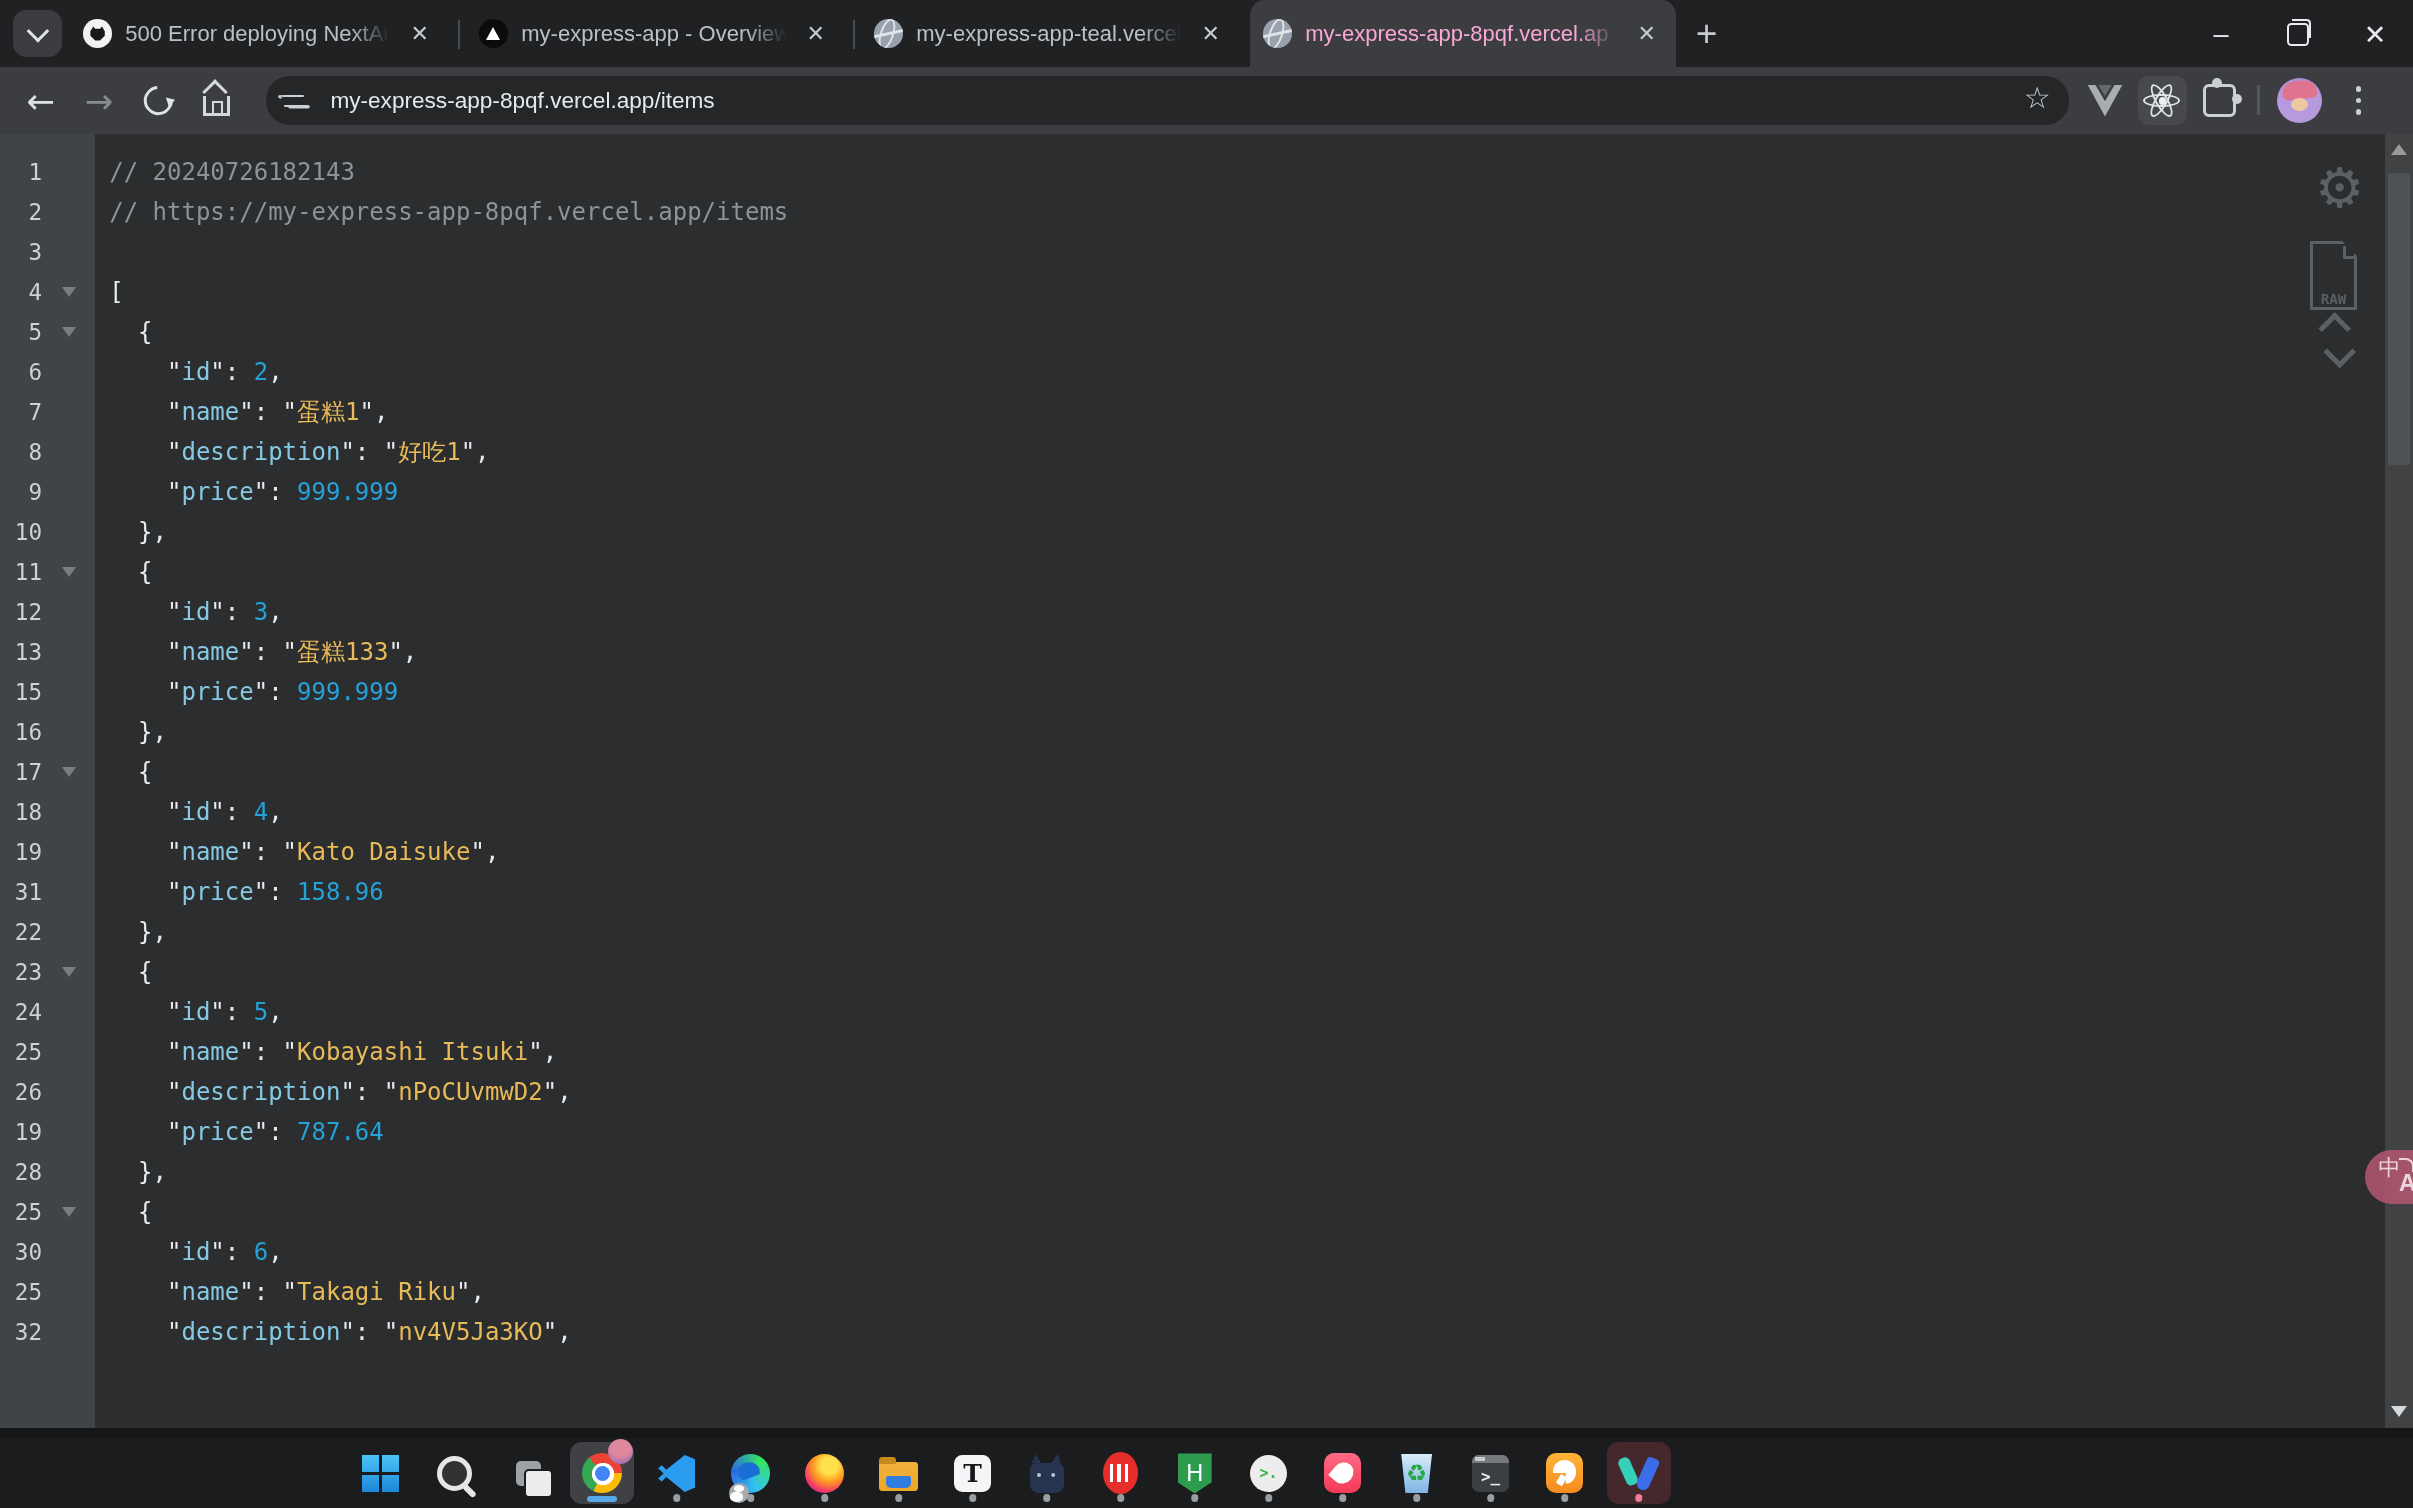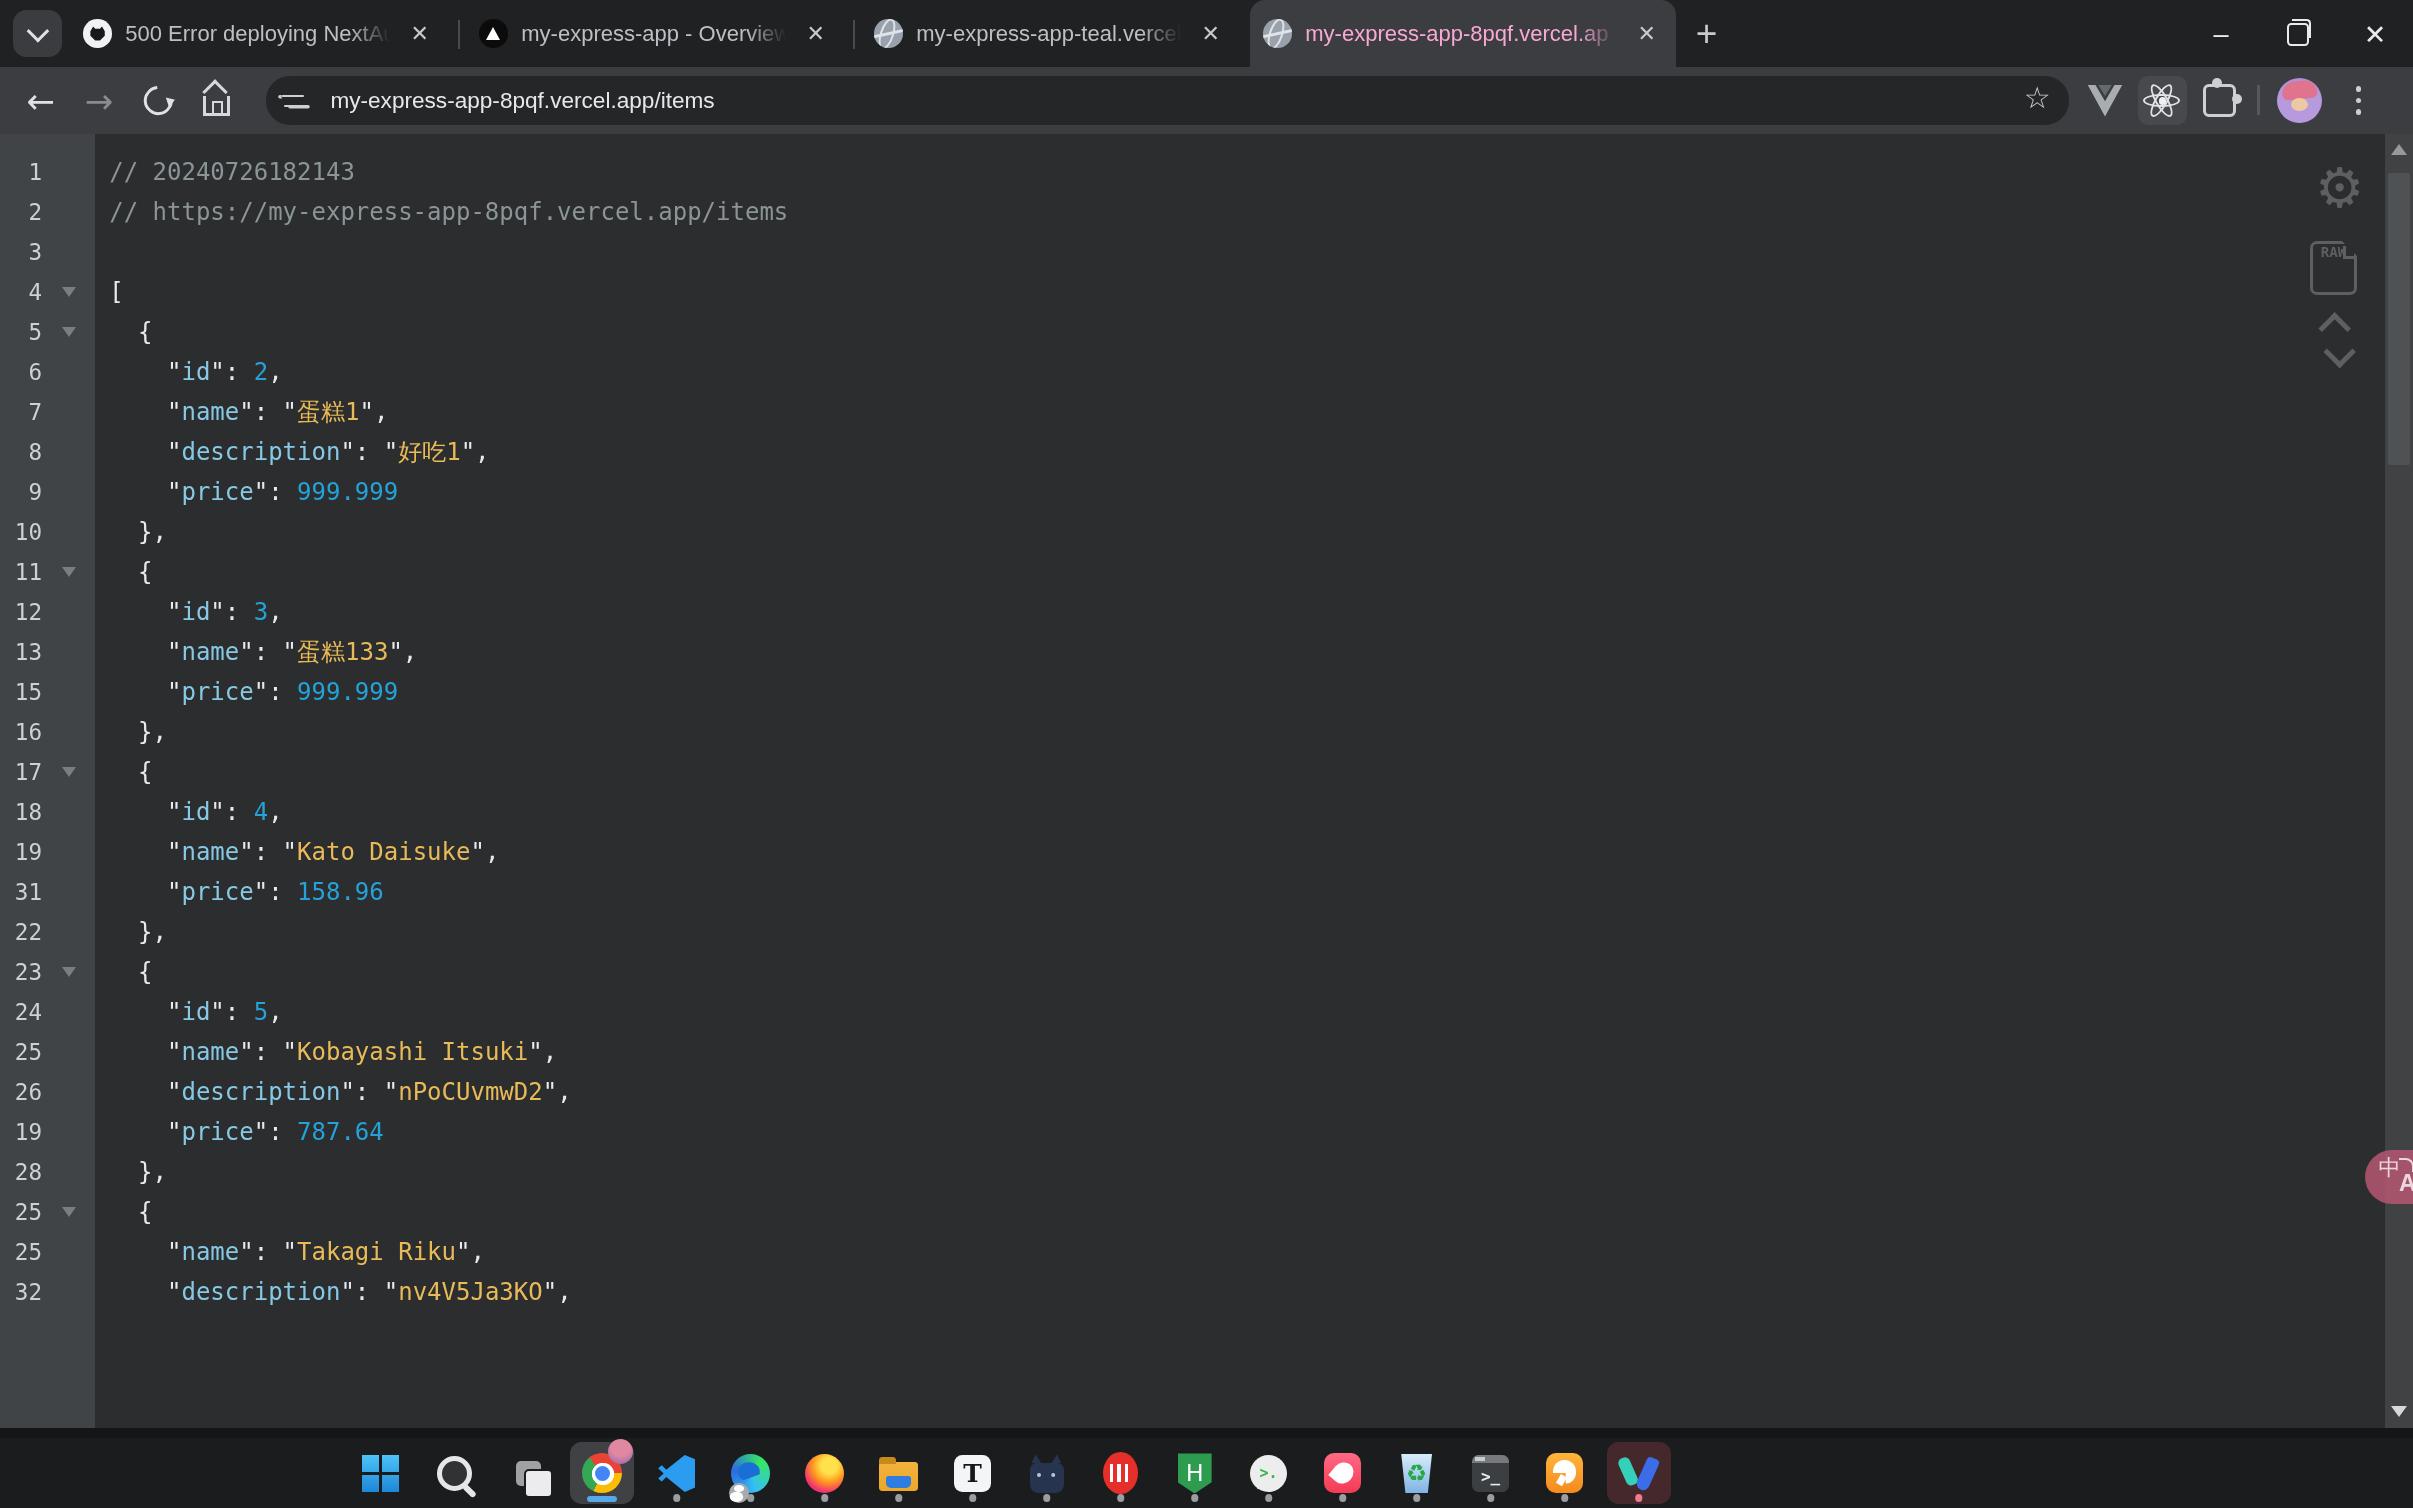--- a/index.html
+++ b/index.html
@@ -92,22 +92,22 @@
   #rows{position:absolute;left:0;top:18.4px;right:28.5px;}
   .crow{display:flex;height:40px;align-items:center;}
   .ln{width:42px;text-align:right;font-family:"DejaVu Sans Mono",monospace;font-size:22.6px;color:#ccd1d3;flex:none;}
   .foldc{width:53px;display:flex;justify-content:center;flex:none;}
   .tri{width:0;height:0;border-left:7.5px solid transparent;border-right:7.5px solid transparent;border-top:10px solid #7a7e81;}
   .ctext{font-family:"DejaVu Sans Mono",monospace;font-size:24px;white-space:pre;padding-left:14.2px;}
   .tk-com{color:var(--comment);} .tk-key{color:var(--key);} .tk-qt{color:var(--punctuation);}
   .tk-pun{color:var(--punctuation);} .tk-str{color:var(--string);} .tk-num{color:var(--number);}
   
   .gear{position:absolute;left:2315px;top:22px;font-size:55px;color:#5c6063;font-family:"DejaVu Sans",sans-serif;}
-  .rawbtn{position:absolute;left:2310px;top:107px;width:47px;height:54px;border:3.4px solid #5c6063;border-radius:7px;
-       box-sizing:border-box;display:flex;align-items:flex-start;justify-content:center;position:absolute;}
+  .rawbtn{position:absolute;left:2310px;top:107px;width:47px;height:69px;border:3.4px solid #5c6063;border-radius:1px;
+       box-sizing:border-box;display:flex;align-items:flex-end;justify-content:center;position:absolute;}
   .rawbtn::before{content:"";position:absolute;right:-3.4px;top:-3.4px;width:0;height:0;
        border-top:15px solid #2b2d2f;border-left:15px solid transparent;}
   .rawbtn::after{content:"";position:absolute;right:-1.7px;top:1.7px;width:10px;height:10px;border-left:3.4px solid #5c6063;border-bottom:3.4px solid #5c6063;}
   .raw-label{font-family:"DejaVu Sans Mono",monospace;font-weight:bold;font-size:14.2px;color:#5c6063;letter-spacing:0px;}
   .vchev{position:absolute;left:2323px;width:28.5px;height:17px;}
   .vchev i{position:absolute;left:0;top:0;width:18.4px;height:18.4px;border-left:5px solid #5c6063;border-top:5px solid #5c6063;}
   .vchev.up{top:183px;} .vchev.up i{transform:rotate(45deg);}
   .vchev.dn{top:211px;} .vchev.dn i{transform:rotate(225deg);top:-5px;left:5px;}
   
   #vscroll{position:absolute;left:2385px;top:0;width:28.5px;height:1294px;background:#404244;}
@@ -439,20 +439,25 @@
         <div class="ctext"><span class="tk-pun">  },</span></div>
       </div>
       <div class="crow">
         <div class="ln">25</div>
         <div class="foldc">
           <div class="tri"></div>
         </div>
         <div class="ctext"><span class="tk-pun">  {</span></div>
       </div>
       <div class="crow">
+        <div class="ln">30</div>
+        <div class="foldc"></div>
+        <div class="ctext"><span class="tk-pun">    </span><span class="tk-qt">"</span><span class="tk-key">id</span><span class="tk-qt">"</span><span class="tk-pun">: </span><span class="tk-num">6</span><span class="tk-pun">,</span></div>
+      </div>
+      <div class="crow">
         <div class="ln">25</div>
         <div class="foldc"></div>
         <div class="ctext"><span class="tk-pun">    </span><span class="tk-qt">"</span><span class="tk-key">name</span><span class="tk-qt">"</span><span class="tk-pun">: </span><span class="tk-qt">"</span><span class="tk-str">Takagi Riku</span><span class="tk-qt">"</span><span class="tk-pun">,</span></div>
       </div>
       <div class="crow">
         <div class="ln">32</div>
         <div class="foldc"></div>
         <div class="ctext"><span class="tk-pun">    </span><span class="tk-qt">"</span><span class="tk-key">description</span><span class="tk-qt">"</span><span class="tk-pun">: </span><span class="tk-qt">"</span><span class="tk-str">nv4V5Ja3KO</span><span class="tk-qt">"</span><span class="tk-pun">,</span></div>
       </div>
     </div>

